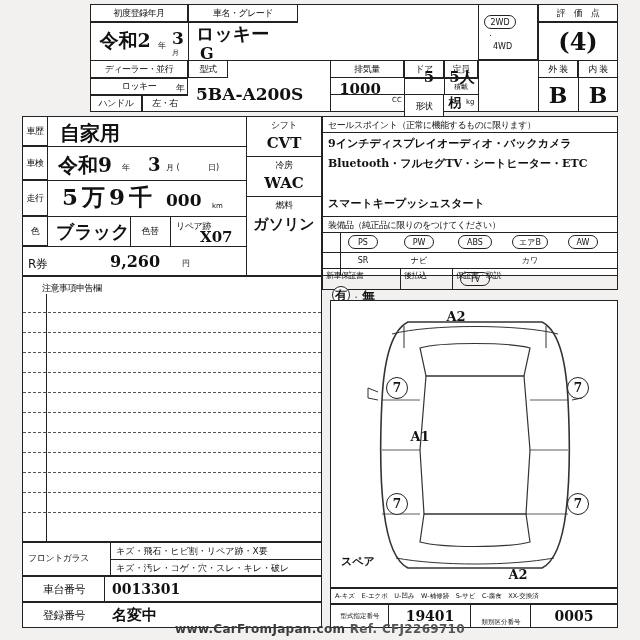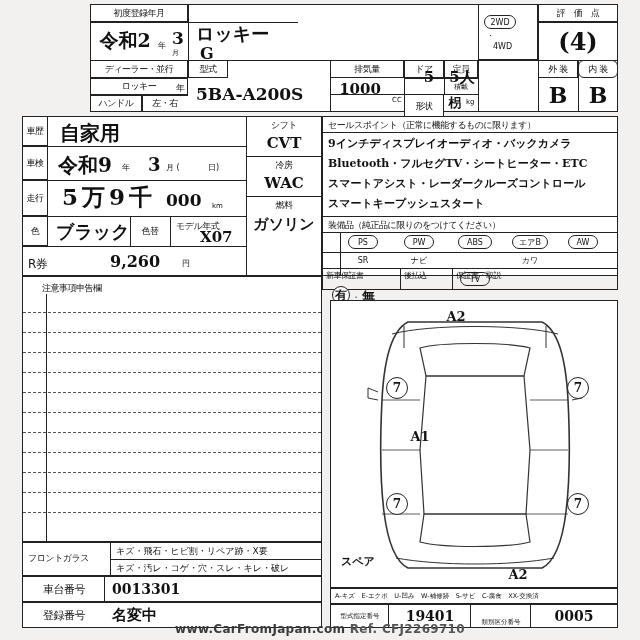--- a/index.html
+++ b/index.html
@@ -32,20 +32,21 @@
   .wmfade { color:#555; }
 </style>
 </head>
 <body>
 
 <div class="sheet">
 
   <div class="bx" style="left:90px;top:4px;width:528px;height:108px;background:#fff;"></div>
 
   <div class="bx lbl ctr" style="left:90px;top:4px;width:98px;height:18px;background:#fff;">初度登録年月</div>
+  <div class="bx lbl ctr" style="left:188px;top:4px;width:110px;height:18px;background:#fff;">車名・グレード</div>
   <div class="bx" style="left:478px;top:4px;width:60px;height:56px;background:#fff;"></div>
   <div class="bx lbl ctr" style="left:538px;top:4px;width:80px;height:18px;background:#fff;">評　価　点</div>
 
   <div class="hand ctr" style="position:absolute;left:92px;top:26px;width:66px;height:30px;font-size:19px;">令和2</div>
   <div class="sm" style="position:absolute;left:158px;top:40px;">年</div>
   <div class="hand" style="position:absolute;left:172px;top:28px;font-size:17px;">3</div>
   <div class="xs" style="position:absolute;left:172px;top:48px;">月</div>
   <div class="vline" style="left:188px;top:4px;height:56px;"></div>
   <div class="hline" style="left:90px;top:22px;width:208px;"></div>
   <div class="hline" style="left:538px;top:22px;width:80px;"></div>
@@ -85,21 +86,21 @@
   <div class="hline" style="left:404px;top:78px;width:74px;"></div>
   <div class="vline" style="left:444px;top:60px;height:34px;"></div>
   <div class="hline" style="left:330px;top:94px;width:148px;"></div>
   <div class="bx lbl ctr" style="left:404px;top:94px;width:40px;height:24px;background:#fff;">形状</div>
   <div class="hand ctr" style="position:absolute;left:444px;top:94px;width:22px;height:18px;font-size:13px;">枴</div>
   <div class="xs ctr" style="position:absolute;left:444px;top:80px;width:34px;height:14px;">積載</div>
   <div class="xs" style="position:absolute;left:466px;top:98px;">kg</div>
   <div class="hline" style="left:404px;top:94px;width:74px;"></div>
 
   <div class="bx lbl ctr" style="left:538px;top:60px;width:40px;height:18px;background:#fff;">外 装</div>
-  <div class="bx lbl ctr" style="left:578px;top:60px;width:40px;height:18px;background:#fff;border-radius:6px;">内 装</div>
+  <div class="bx lbl ctr" style="left:578px;top:60px;width:40px;height:18px;background:#fff;">内 装</div>
   <div class="hand ctr" style="position:absolute;left:538px;top:78px;width:40px;height:34px;font-size:22px;">B</div>
   <div class="hand ctr" style="position:absolute;left:578px;top:78px;width:40px;height:34px;font-size:22px;">B</div>
   <div class="vline" style="left:578px;top:60px;height:52px;"></div>
 
   <div class="bx" style="left:22px;top:116px;width:300px;height:160px;background:#fff;"></div>
   <div class="bx lbl ctr" style="left:22px;top:116px;width:26px;height:30px;background:#fff;">車歴</div>
   <div class="hand" style="position:absolute;left:60px;top:120px;font-size:20px;">自家用</div>
   <div class="hline" style="left:22px;top:146px;width:300px;"></div>
   <div class="bx lbl ctr" style="left:22px;top:146px;width:26px;height:34px;background:#fff;">車検</div>
   <div class="hand" style="position:absolute;left:58px;top:152px;font-size:20px;">令和9</div>
@@ -111,21 +112,21 @@
   <div class="bx lbl ctr" style="left:22px;top:180px;width:26px;height:36px;background:#fff;">走行</div>
   <div class="hand" style="position:absolute;left:62px;top:182px;font-size:23px;letter-spacing:4px;">5万9千</div>
   <div class="hand" style="position:absolute;left:166px;top:190px;font-size:17px;">000</div>
   <div class="xs" style="position:absolute;left:212px;top:202px;">km</div>
   <div class="hline" style="left:22px;top:216px;width:300px;"></div>
   <div class="bx lbl ctr" style="left:22px;top:216px;width:26px;height:30px;background:#fff;">色</div>
   <div class="hand" style="position:absolute;left:56px;top:220px;font-size:18px;">ブラック</div>
   <div class="vline" style="left:130px;top:216px;height:30px;"></div>
   <div class="lbl ctr" style="position:absolute;left:130px;top:216px;width:40px;height:30px;">色替</div>
   <div class="vline" style="left:170px;top:216px;height:30px;"></div>
-  <div class="lbl" style="position:absolute;left:176px;top:220px;">モデル年式</div>
+  <div class="lbl" style="position:absolute;left:176px;top:220px;">リペア跡</div>
   <div class="hand" style="position:absolute;left:200px;top:228px;font-size:15px;">X07</div>
   <div class="hline" style="left:22px;top:246px;width:300px;"></div>
   <div class="lbl" style="position:absolute;left:28px;top:256px;font-size:12px;">R券</div>
   <div class="hand" style="position:absolute;left:110px;top:252px;font-size:16px;">9,260</div>
   <div class="sm" style="position:absolute;left:182px;top:258px;">円</div>
 
   <div class="bx" style="left:22px;top:276px;width:300px;height:266px;background:#fff;"></div>
   <div class="lbl" style="position:absolute;left:42px;top:282px;">注意事項申告欄</div>
   <div class="vline" style="left:46px;top:294px;height:248px;"></div>
   <div class="dash" style="left:23px;top:312px;width:298px;"></div>
@@ -148,21 +149,20 @@
   <div class="hand ctr" style="position:absolute;left:246px;top:172px;width:76px;height:22px;font-size:15px;">WAC</div>
   <div class="hline" style="left:246px;top:196px;width:76px;"></div>
   <div class="lbl ctr" style="position:absolute;left:246px;top:198px;width:76px;height:14px;">燃料</div>
   <div class="hand ctr" style="position:absolute;left:246px;top:212px;width:76px;height:24px;font-size:15px;">ガソリン</div>
 
   <div class="bx" style="left:322px;top:116px;width:296px;height:160px;background:#fff;"></div>
   <div class="lbl" style="position:absolute;left:328px;top:119px;font-size:9px;">セールスポイント（正常に機能するものに限ります）</div>
   <div class="hline" style="left:322px;top:132px;width:296px;"></div>
   <div class="hand" style="position:absolute;left:328px;top:136px;font-size:11px;">9インチディスプレイオーディオ・バックカメラ</div>
   <div class="hand" style="position:absolute;left:328px;top:156px;font-size:11px;">Bluetooth・フルセグTV・シートヒーター・ETC</div>
-  <div class="hand" style="position:absolute;left:328px;top:176px;font-size:11px;">スマートアシスト・レーダークルーズコントロール</div>
   <div class="hand" style="position:absolute;left:328px;top:196px;font-size:11px;">スマートキープッシュスタート</div>
   <div class="hline" style="left:322px;top:216px;width:296px;"></div>
   <div class="lbl" style="position:absolute;left:328px;top:219px;font-size:9px;">装備品（純正品に限りのをつけてください）</div>
   <div class="hline" style="left:322px;top:232px;width:296px;"></div>
 
   <div class="vline" style="left:340px;top:232px;height:44px;"></div>
   <div class="circ sm" style="position:absolute;left:348px;top:235px;width:30px;height:14px;border-radius:8px;">PS</div>
   <div class="circ sm" style="position:absolute;left:404px;top:235px;width:30px;height:14px;border-radius:8px;">PW</div>
   <div class="circ sm" style="position:absolute;left:458px;top:235px;width:34px;height:14px;border-radius:8px;">ABS</div>
   <div class="circ sm" style="position:absolute;left:512px;top:235px;width:36px;height:14px;border-radius:8px;">エアB</div>

